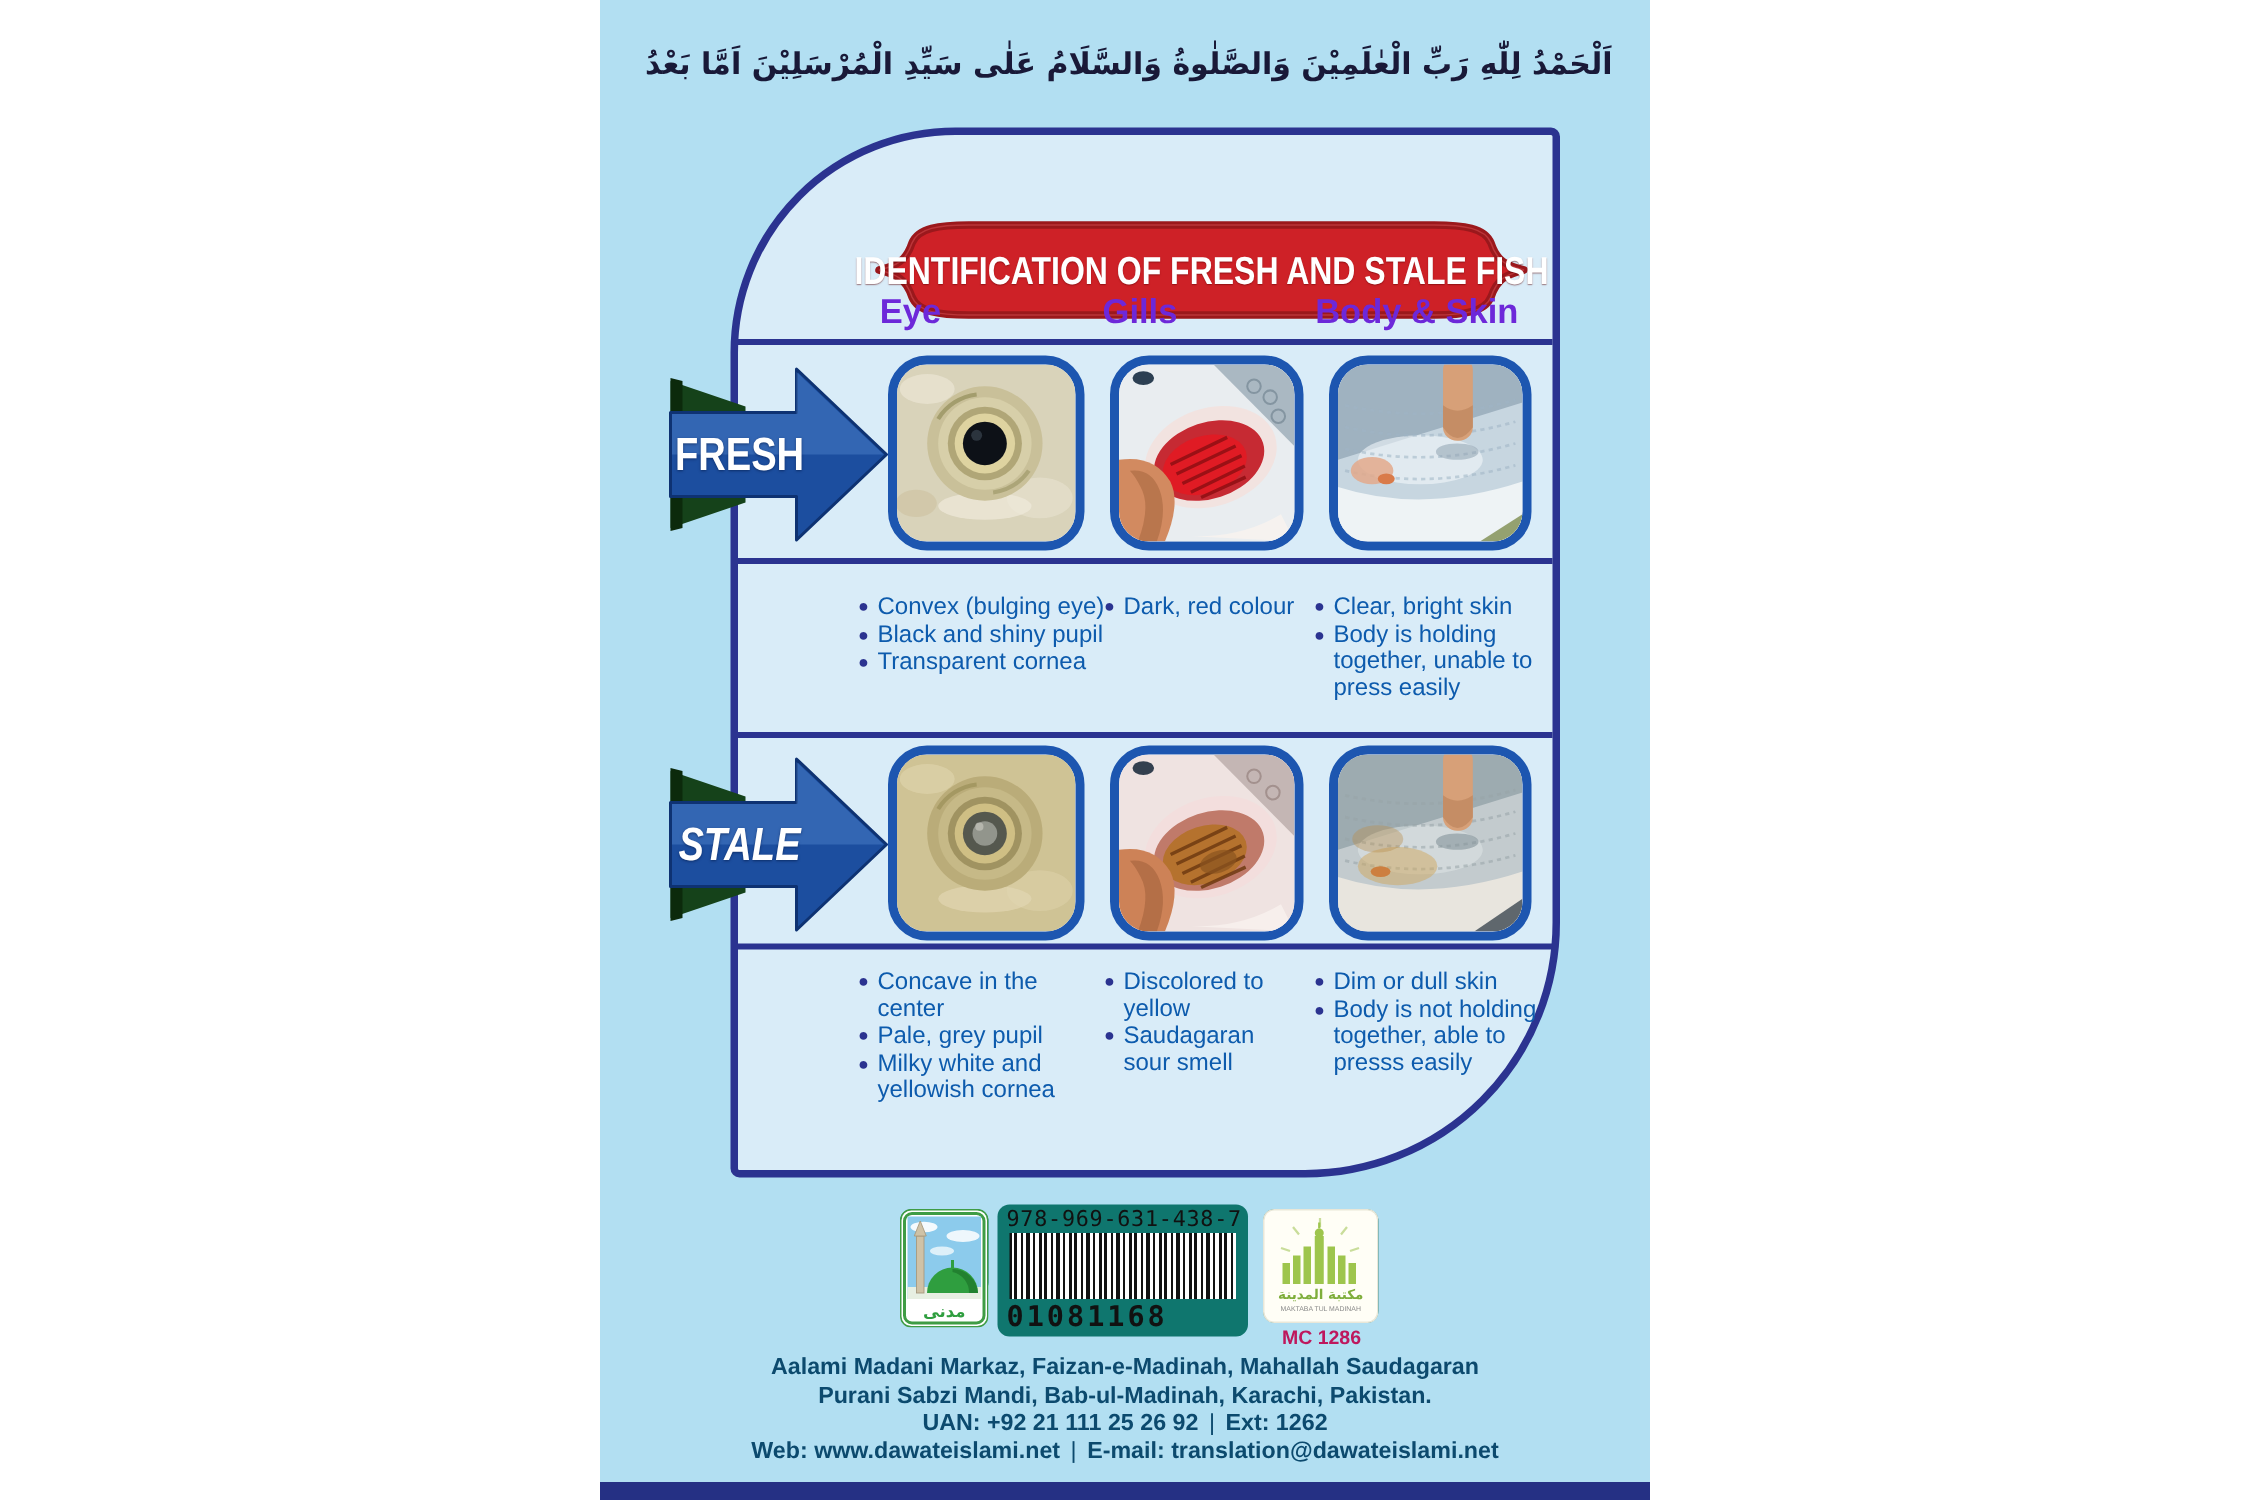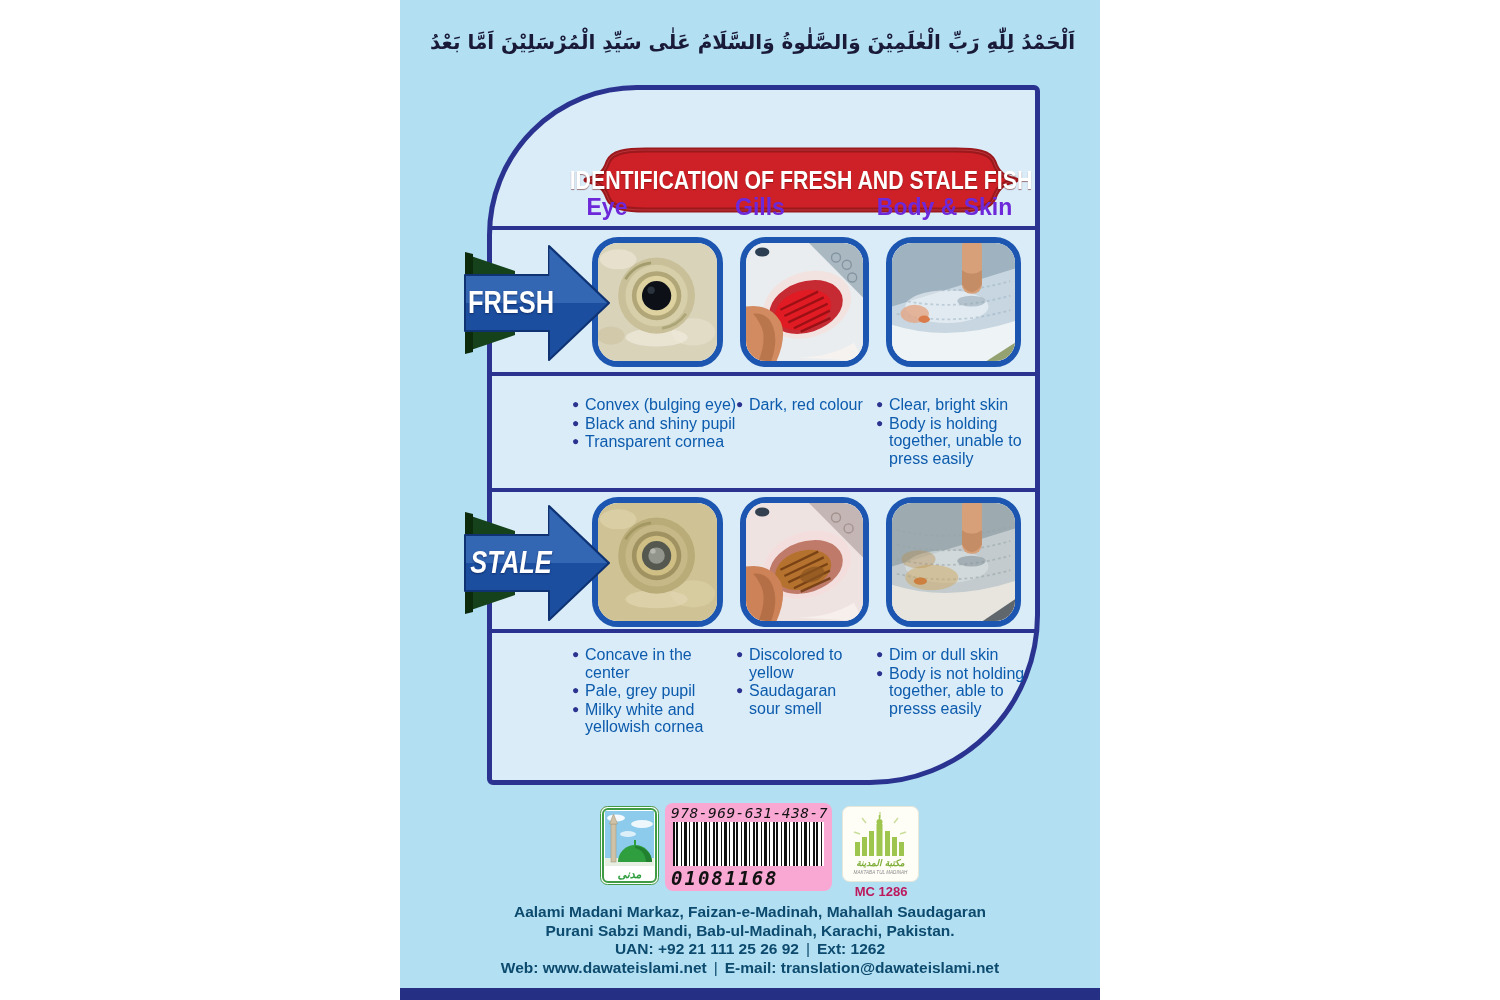--- a/index.html
+++ b/index.html
@@ -30,39 +30,39 @@
   .hline{position:absolute;left:92px;width:543px;height:4px;background:#2b3390;}
   .hl1{top:226px;} .hl2{top:372px;} .hl3{top:488px;} .hl4{top:629px;}
 
   .photo{position:absolute;height:130px;box-sizing:border-box;border:6px solid #1d56b0;
          border-radius:26px;overflow:hidden;background:#ffffff;
          box-shadow:inset 0 0 0 2px #eef5fb;}
   .photo svg{display:block;width:100%;height:100%;}
   .row-fresh{top:237px;} .row-stale{top:497px;}
   .p1{left:192px;width:131px;} .p2{left:340px;width:129px;} .p3{left:486px;width:135px;}
 
-  .arrow{position:absolute;left:63px;width:148px;height:130px;z-index:5;}
+  .arrow{position:absolute;left:45px;width:148px;height:130px;z-index:5;}
   .arrow svg{position:absolute;left:0;top:0;}
   .arrow-label{position:absolute;left:2px;top:0;width:92px;height:130px;display:flex;
                align-items:center;justify-content:center;color:#ffffff;font-weight:bold;
                font-size:31px;transform:scaleX(0.82);text-shadow:0 1px 2px rgba(0,20,60,.55);}
   .arrow.fresh{top:238px;} .arrow.stale{top:498px;font-style:italic;}
 
   .cell{position:absolute;color:#0d5bad;font-size:16px;line-height:17.5px;}
   .cell ul{margin:0;padding:0;list-style:none;}
   .cell li{display:flex;margin:0 0 1px 0;}
   .dot{flex:none;width:13px;color:#2b3390;font-size:12px;line-height:17.5px;}
   .fresh-cells{top:396px;} .stale-cells{top:646px;}
   .t1{left:172px;width:168px;} .t2{left:336px;width:134px;} .t3{left:476px;width:156px;}
   .cell.fresh-cells{top:396px;} .cell.stale-cells{top:646px;}
 
-  .sticker{position:absolute;background:#f9a8d4;border-radius:8px;font-style:italic;}
+  .sticker{position:absolute;background:#0f766e;border-radius:8px;}
   .madani-sticker{left:200px;top:806px;width:59px;height:57px;}
   .barcode-sticker{left:265px;top:803px;width:167px;height:88px;padding:2px 6px;box-sizing:border-box;}
-  .maktaba-sticker{left:442px;top:806px;width:77px;height:76px;border-radius:18px;}
+  .maktaba-sticker{left:442px;top:806px;width:77px;height:76px;}
   .isbn{font-family:"DejaVu Sans Mono",monospace;font-size:14.5px;color:#111;text-align:center;
         letter-spacing:0.5px;white-space:nowrap;}
   .bars{height:44px;margin:1px 2px;background:
         repeating-linear-gradient(90deg,#111 0 2px,#fff 2px 3px,#111 3px 5px,#fff 5px 8px,
         #111 8px 9px,#fff 9px 11px,#111 11px 14px,#fff 14px 16px,#111 16px 17px,#fff 17px 20px);}
   .bcnum{font-family:"DejaVu Sans Mono",monospace;font-weight:bold;font-size:19px;color:#111;
          text-align:left;letter-spacing:2px;}
   .mc-code{position:absolute;left:436px;top:884px;width:90px;text-align:center;
            font-weight:bold;font-size:13px;color:#be185d;}
 

